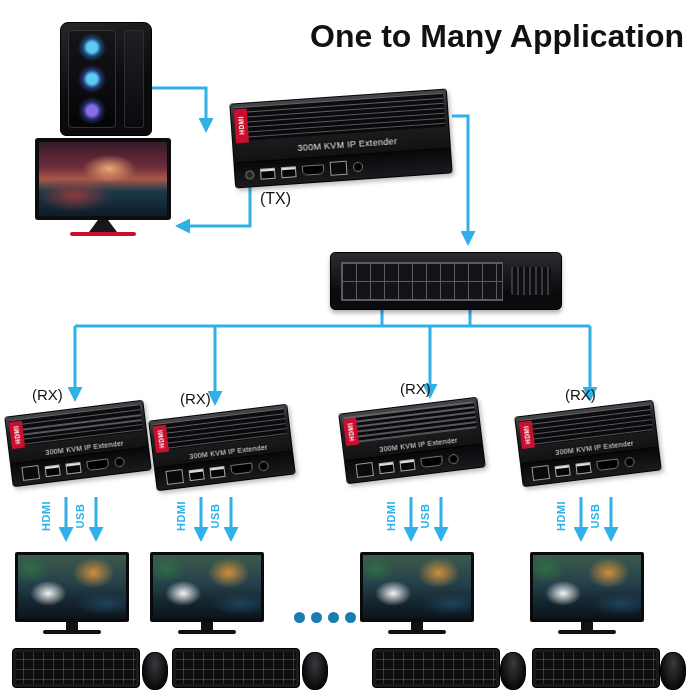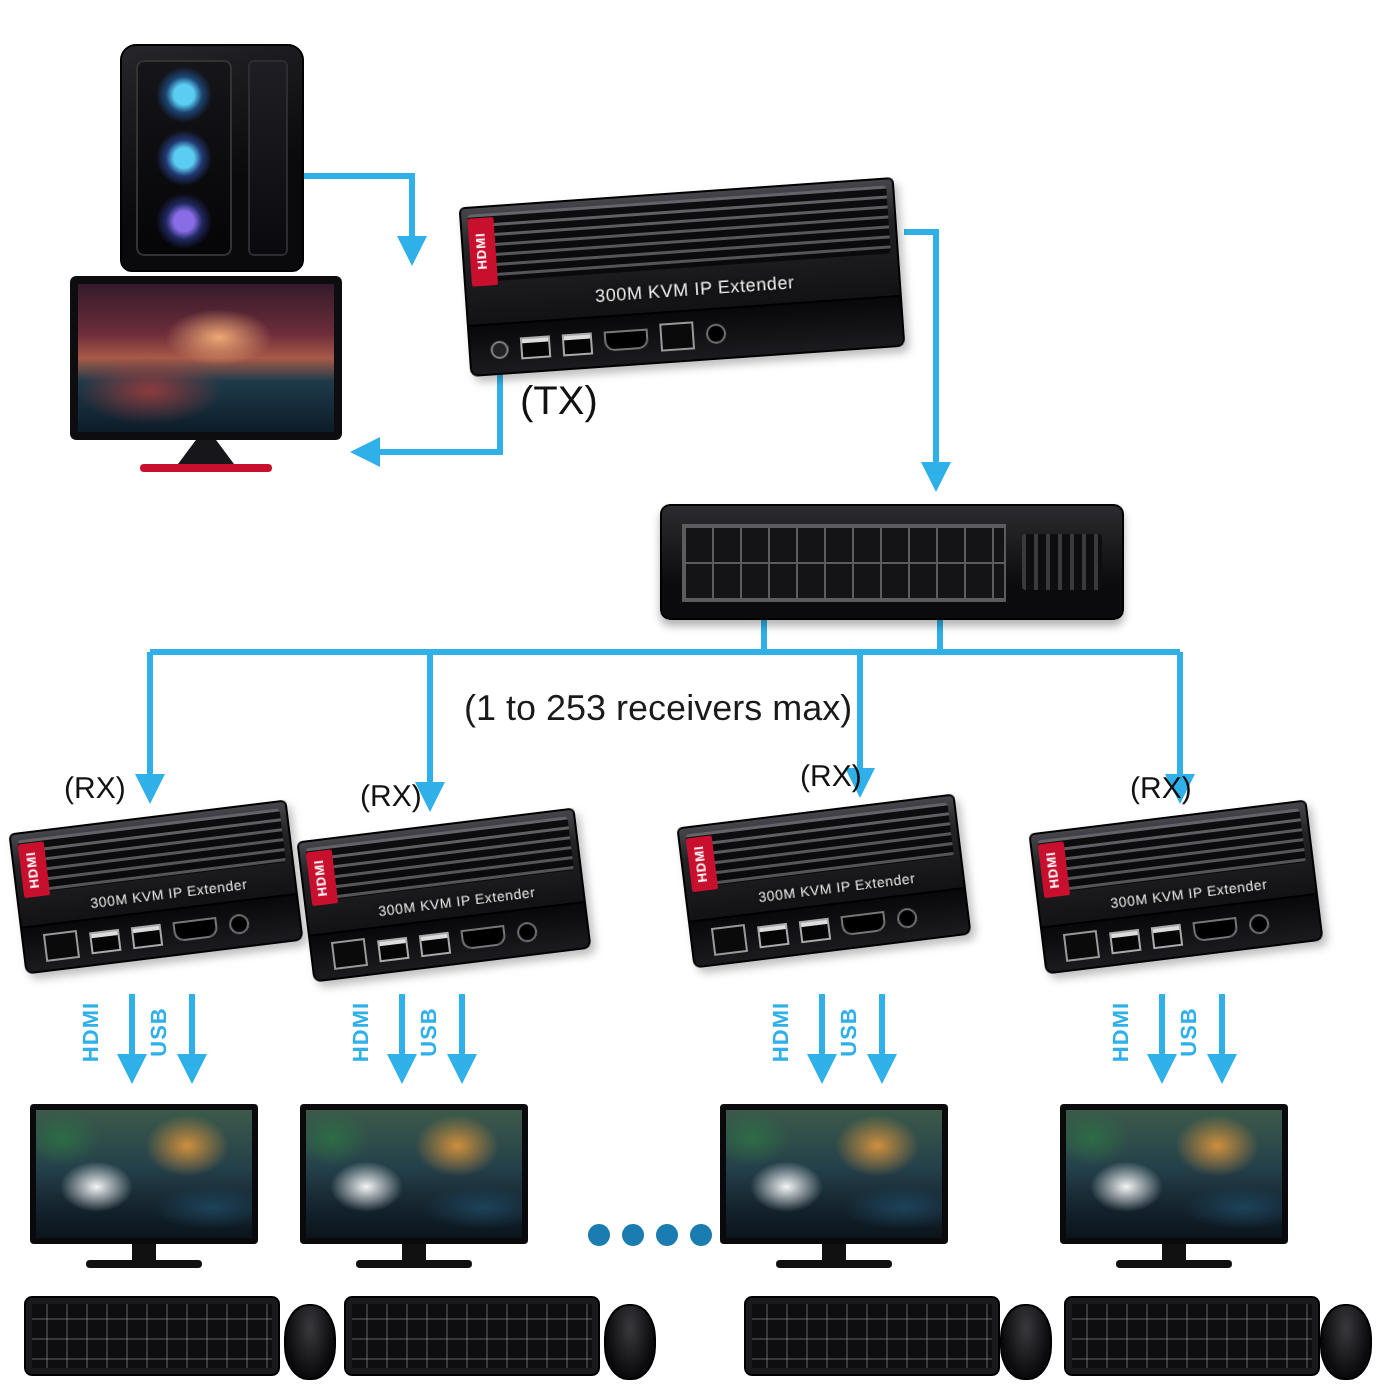--- a/index.html
+++ b/index.html
@@ -4,21 +4,21 @@
 <style>
   html,body{margin:0;padding:0;background:#fff;}
   .canvas{position:relative;width:700px;height:700px;background:#ffffff;overflow:hidden;
           font-family:"Liberation Sans",sans-serif;color:#111;}
   .abs{position:absolute;}
 
   
   .title{right:16px;top:16px;text-align:right;font-weight:700;font-size:32px;line-height:41px;color:#111;z-index:4;}
 
   
-  .tag{font-size:20px;color:#111;z-index:4;}
+  .tag{font-size:16px;color:#111;z-index:4;}
   .note{font-size:18px;color:#1a1a1a;z-index:4;}
   .vlabel{position:absolute;width:44px;height:16px;display:flex;align-items:center;justify-content:center;
           transform:rotate(-90deg);color:#2fb0e8;font-weight:700;font-size:11px;letter-spacing:.5px;z-index:4;}
 
   
   .wires{position:absolute;inset:0;z-index:1;}
 
   
   .pc{left:60px;top:22px;width:90px;height:112px;background:linear-gradient(160deg,#26262b,#0a0a0c 60%);
       border:1px solid #000;border-radius:8px 8px 6px 6px;z-index:2;}
@@ -123,20 +123,21 @@
       <polyline points="201,497 201,539" marker-end="url(#ah)"></polyline>
       <polyline points="231,497 231,539" marker-end="url(#ah)"></polyline>
       <polyline points="411,497 411,539" marker-end="url(#ah)"></polyline>
       <polyline points="441,497 441,539" marker-end="url(#ah)"></polyline>
       <polyline points="581,497 581,539" marker-end="url(#ah)"></polyline>
       <polyline points="611,497 611,539" marker-end="url(#ah)"></polyline>
     </g>
   </svg>
 
   <div class="abs title">
+    <div>One to Many Application</div>
   </div>
 
   <div class="abs pc">
     <div class="pc-glass"></div>
     <div class="pc-front"></div>
   </div>
 
   <div class="abs" style="left:35px;top:138px;">
     <div class="screen-l scene-sunset"></div>
     <div class="stand-l"></div>
@@ -160,21 +161,20 @@
       <span class="p p-dc"></span>
     </div>
   </div>
   <div class="abs tag" style="left:260px;top:190px;">(TX)</div>
 
   <div class="abs switch">
     <div class="port-grid"></div>
     <div class="sw-side"></div>
   </div>
 
-  <div class="abs note" style="left:232px;top:344px;">(1 to 253 receivers max)</div>
 
   <div class="abs tag" style="left:32px;top:386px;font-size:15px;">(RX)</div>
   <div class="abs tag" style="left:180px;top:390px;font-size:15px;">(RX)</div>
   <div class="abs tag" style="left:400px;top:380px;font-size:15px;">(RX)</div>
   <div class="abs tag" style="left:565px;top:386px;font-size:15px;">(RX)</div>
 
   <div class="extender rx-box" style="left:8px;top:408px;">
     <div class="ext-top">
       <div class="fins"></div>
       <div class="brand-badge">

